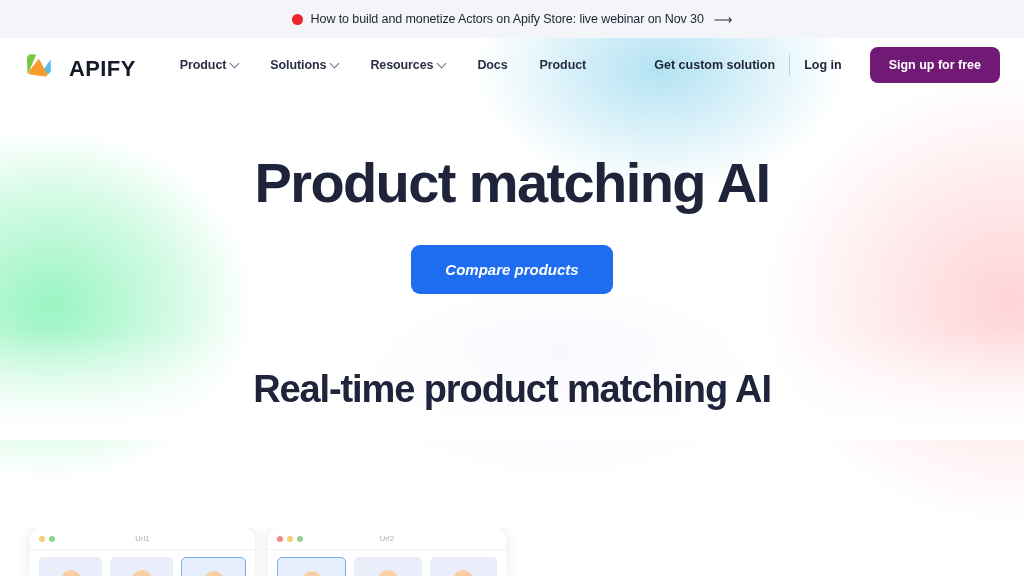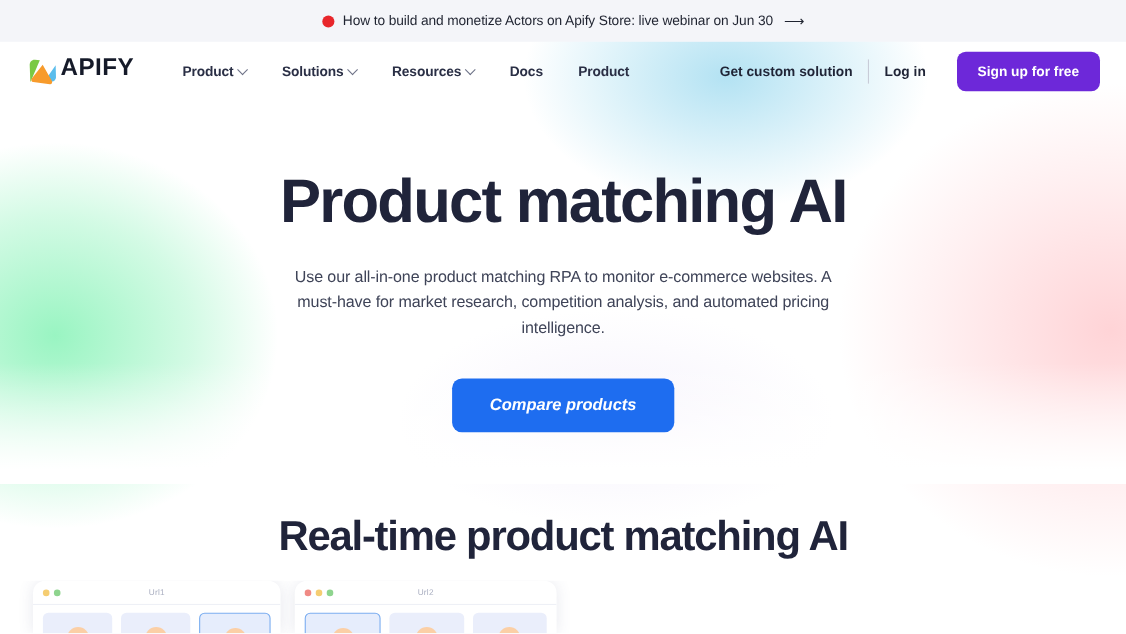--- a/index.html
+++ b/index.html
@@ -58,21 +58,21 @@
     z-index:2; pointer-events:none;
   }
 
   
   .navbar {
     position:relative; z-index:20;
     height:54px; width:100%;
     display:flex; align-items:center;
     padding:0 24px;
   }
-  .logo { display:flex; align-items:flex-start; gap:1px; cursor:pointer; flex:none; }
+  .logo { display:flex; align-items:flex-end; gap:15px; cursor:pointer; flex:none; }
   .logo-mark { width:30px; height:30px; display:block; }
   .logo-word {
     font-size:22px; font-weight:bold; color:#151a29;
     letter-spacing:0.4px; line-height:1;
   }
 
   .nav-links { display:flex; align-items:center; gap:32px; margin-left:44px; }
   .nav-link {
     display:flex; align-items:center; gap:5px;
     font-size:12.5px; font-weight:bold; color:#2a2f45;
@@ -85,21 +85,21 @@
   }
 
   .nav-right { margin-left:auto; display:flex; align-items:center; gap:0; }
   .nav-cta-text {
     font-size:12.5px; font-weight:bold; color:#1f2436;
     cursor:pointer; white-space:nowrap; padding:0 14px;
   }
   .nav-divider { width:1px; height:22px; background:#c8ccd8; }
   .btn-signup {
     margin-left:14px;
-    background:#6d28d9; color:#fff;
+    background:#701a75; color:#fff;
     font-size:12.5px; font-weight:bold;
     padding:11px 19px; border-radius:8px;
     border:none; cursor:pointer; white-space:nowrap;
     font-family:"Liberation Sans", sans-serif;
   }
 
   
   .hero {
     position:relative; z-index:10;
     text-align:center; padding-top:62px;
@@ -173,21 +173,21 @@
   }
 </style>
 </head>
 <body>
 
 <div id="page">
 
   <div class="banner">
     <div class="banner-inner">
       <span class="banner-dot"></span>
-      <span class="banner-text">How to build and monetize Actors on Apify Store: live webinar on Jun 30</span>
+      <span class="banner-text">How to build and monetize Actors on Apify Store: live webinar on Nov 30</span>
       <span class="banner-arrow">⟶</span>
     </div>
   </div>
 
   <div class="glow glow-green"></div>
   <div class="glow glow-cyan"></div>
   <div class="glow glow-pink"></div>
   <div class="glow glow-lilac"></div>
   <div class="hero-fade"></div>
 
@@ -228,21 +228,20 @@
     <div class="nav-right">
       <span class="nav-cta-text">Get custom solution</span>
       <span class="nav-divider"></span>
       <span class="nav-cta-text">Log in</span>
       <button class="btn-signup">Sign up for free</button>
     </div>
   </div>
 
   <div class="hero">
     <h1 class="hero-title">Product matching AI</h1>
-    <p class="hero-sub">Use our all-in-one product matching RPA to monitor e-commerce websites. A must-have for market research, competition analysis, and automated pricing intelligence.</p>
     <button class="btn-hero">Compare products</button>
   </div>
 
   <div class="section2">
     <h2 class="section2-title">Real-time product matching AI</h2>
   </div>
 
   <div class="mocks">
 
     <div class="mock-win mock-1">

